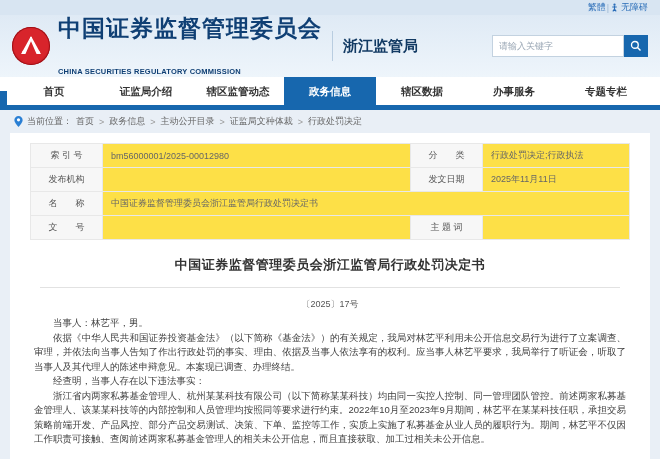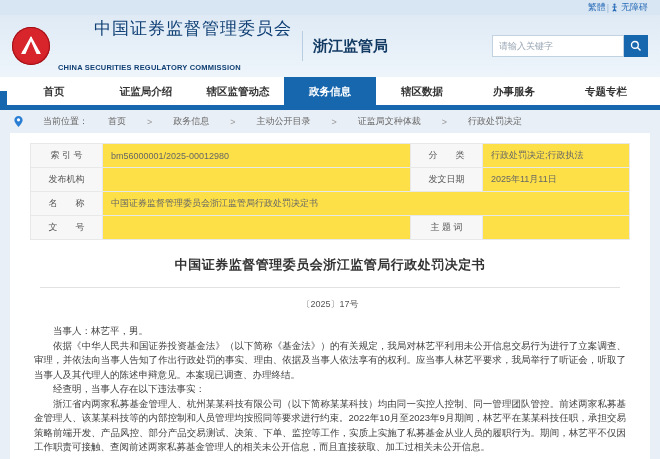--- a/index.html
+++ b/index.html
@@ -16,21 +16,21 @@
   .header { height:62px; background:linear-gradient(180deg,#dfeaf5,#eef5fb);
     display:flex; align-items:center; padding:0 12px; }
   .logo-seal { width:38px; height:38px; border-radius:50%;
     background:radial-gradient(circle at 50% 45%, #d8242b 60%, #b01218 100%);
     position:relative; flex:0 0 auto; box-shadow:0 0 0 1px #9e1016 inset; }
   .logo-seal::after { content:""; position:absolute; left:50%; top:50%;
     width:16px; height:16px; transform:translate(-50%,-55%) rotate(0deg);
     border:2.5px solid #fff; border-bottom:none; border-radius:3px 3px 0 0;
     clip-path:polygon(0 100%,50% 0,100% 100%,78% 100%,50% 28%,22% 100%); background:#fff; }
   .org-block { margin-left:8px; line-height:1.05; }
-  .org-cn { font-size:17px; font-weight:normal; color:#0f3f74; letter-spacing:1px;margin-left:36px; }
+  .org-cn { font-size:23px; font-weight:bold; color:#0f3f74; letter-spacing:1px; }
   .org-en { font-size:7.5px; font-weight:bold; color:#0f3f74; letter-spacing:.2px;margin-top:27px; }
   .hdr-divider { width:1px; height:30px; background:#b9cde0; margin:0 10px; }
   .bureau { font-size:15px; font-weight:bold; color:#123a63; }
   .search-wrap { margin-left:auto; display:flex; align-items:center;border-radius:10px; }
   .search-input { width:132px; height:22px; border:1px solid #c3d2e0; background:#fff;
     font-size:9px; padding:0 6px; color:#333; outline:none; }
   .search-input::placeholder { color:#9aa7b5; }
   .search-btn { width:24px; height:22px; background:#1767ae; border:none; cursor:pointer;
     display:flex; align-items:center; justify-content:center; }
 
@@ -38,38 +38,38 @@
   .nav { position:relative; background:#fff; border-bottom:5px solid #1767ae; height:33px; }
   .nav::before { content:""; position:absolute; left:0; bottom:-5px; width:7px; height:19px; background:#1767ae; }
   .nav ul { list-style:none; display:flex; height:28px; padding:0 8px; }
   .nav li { flex:1; text-align:center; }
   .nav a { display:block; line-height:28px; font-size:10.5px; font-weight:bold;
     color:#333; text-decoration:none; cursor:pointer; }
   .nav li.active a { background:#1767ae; color:#fff; }
 
   
   .crumb { height:23px; display:flex; align-items:center; padding:0 14px;
-    font-size:9px; color:#666; gap:20px; background:#e9eff6; }
+    font-size:9px; color:#666; gap:4px; background:#e9eff6; }
   .crumb a { color:#666; text-decoration:none; cursor:pointer; }
   .crumb .gt { color:#999; margin:0 1px; }
 
   
   .panel { margin:0 10px; background:#fff; min-height:310px; padding:10px 20px 20px; }
 
   table.meta { width:100%; border-collapse:collapse; table-layout:fixed;padding-left:8px; }
   table.meta td { border:1px solid #e8e8e8; height:24px; font-size:9px; color:#666;
     padding:2px 8px; background:#fde047; }
   table.meta td.lbl { background:#f7f7f7; color:#555; text-align:center; width:72px; white-space:pre; }
   table.meta col.v1 { width:308px; } table.meta col.l { width:72px; }
 
   .doc { padding:0 4px; }
   .doc-title { text-align:center; font-size:13px; font-weight:bold; color:#333;
     margin-top:16px; letter-spacing:.5px; }
   .doc-hr { border:none; border-top:1px solid #e2e2e2; margin:13px 6px 10px; }
-  .doc-no { text-align:center; font-size:9px; color:#555; margin-bottom:13px; }
+  .doc-no { text-align:center; font-size:9px; color:#555; margin-bottom:5px; }
   .doc p { font-size:9.5px; color:#404040; line-height:14.5px; text-indent:2em;
     text-align:justify; }
 </style>
 </head>
 <body>
 
 <div class="topbar">
   <a>繁體</a>
   <span class="sep">|</span>
   <a>

